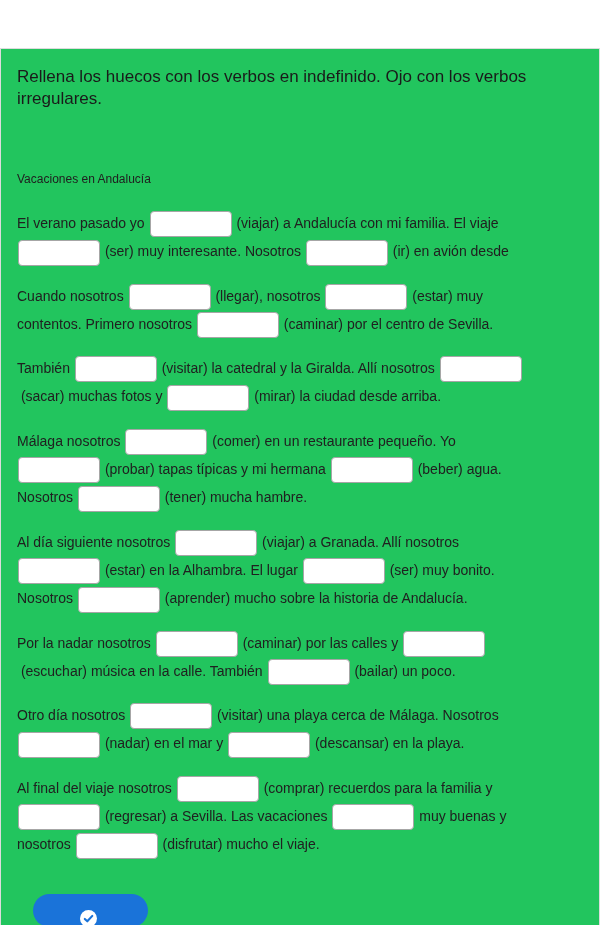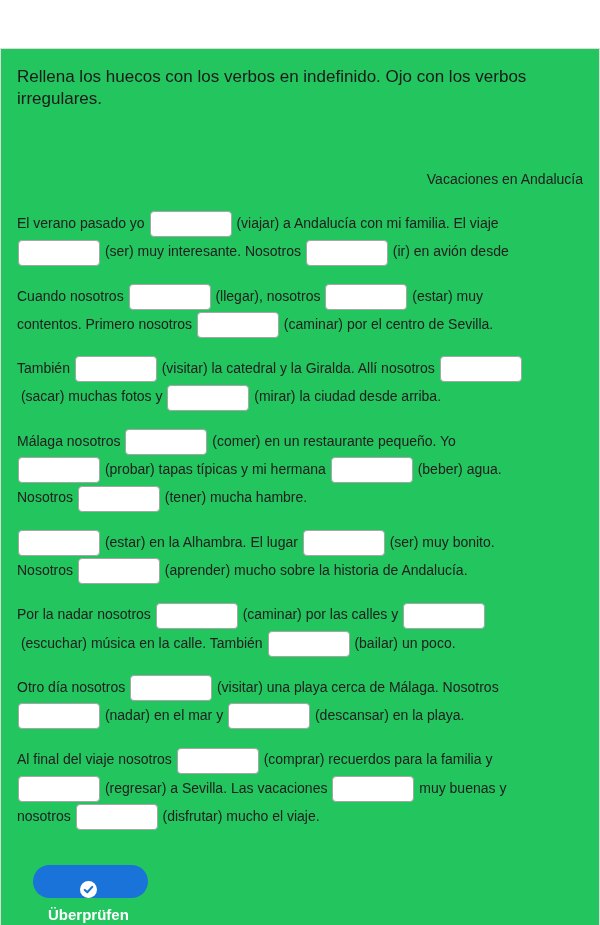--- a/index.html
+++ b/index.html
@@ -7,21 +7,21 @@
     width:600px;height:925px;box-sizing:border-box;
     border:1px solid #dcdcdc;background:#22c55e;
     display:flex;flex-direction:column;overflow:hidden;
     font-family:"Liberation Sans", sans-serif;color:#202020;margin-top:48px;
   }
   .h5p-content{flex:1;padding:17px 16px 0 16px;box-sizing:border-box;overflow:hidden;}
   .task-desc{
     font-size:17px;line-height:22px;color:#1a1a1a;margin:0 0 55px 0;
     white-space:pre-wrap;
   }
-  .intro-line{font-size:14px;line-height:28px;margin:0 0 16px 0;text-align:right;}
+  .intro-line{font-size:12px;line-height:28px;margin:0 0 16px 0;}
   .para{margin:0 0 16px 0;font-size:14px;}
   .line{line-height:28px;min-height:28px;white-space:pre;}
   .line span{white-space:pre;}
   .blank-wrap{display:inline-block;vertical-align:middle;margin:0 1px;}
   .blank-input{
     width:82px;height:26px;box-sizing:border-box;
     border:1px solid #a6a6a6;border-radius:4px;background:#fff;
     font-family:"Liberation Sans",sans-serif;font-size:14px;color:#202020;
     padding:0 8px;outline:none;display:block;
   }
@@ -65,20 +65,21 @@
         <div class="para">
           <div class="line"><span>También </span><span class="blank-wrap"><input type="text" class="blank-input" style="border-color: rgb(166, 166, 166);"></span><span> (visitar) la catedral y la Giralda. Allí nosotros </span><span class="blank-wrap"><input type="text" class="blank-input" style="border-color: rgb(166, 166, 166);"></span></div>
           <div class="line"><span> (sacar) muchas fotos y </span><span class="blank-wrap"><input type="text" class="blank-input" style="border-color: rgb(166, 166, 166);"></span><span> (mirar) la ciudad desde arriba.</span></div>
         </div>
         <div class="para">
           <div class="line"><span>Málaga nosotros </span><span class="blank-wrap"><input type="text" class="blank-input" style="border-color: rgb(166, 166, 166);"></span><span> (comer) en un restaurante pequeño. Yo</span></div>
           <div class="line"><span class="blank-wrap"><input type="text" class="blank-input" style="border-color: rgb(166, 166, 166);"></span><span> (probar) tapas típicas y mi hermana </span><span class="blank-wrap"><input type="text" class="blank-input" style="border-color: rgb(166, 166, 166);"></span><span> (beber) agua.</span></div>
           <div class="line"><span>Nosotros </span><span class="blank-wrap"><input type="text" class="blank-input" style="border-color: rgb(166, 166, 166);"></span><span> (tener) mucha hambre.</span></div>
         </div>
         <div class="para">
+          <div class="line"><span>Al día siguiente nosotros </span><span class="blank-wrap"><input type="text" class="blank-input" style="border-color: rgb(166, 166, 166);"></span><span> (viajar) a Granada. Allí nosotros</span></div>
           <div class="line"><span class="blank-wrap"><input type="text" class="blank-input" style="border-color: rgb(166, 166, 166);"></span><span> (estar) en la Alhambra. El lugar </span><span class="blank-wrap"><input type="text" class="blank-input" style="border-color: rgb(166, 166, 166);"></span><span> (ser) muy bonito.</span></div>
           <div class="line"><span>Nosotros </span><span class="blank-wrap"><input type="text" class="blank-input" style="border-color: rgb(166, 166, 166);"></span><span> (aprender) mucho sobre la historia de Andalucía.</span></div>
         </div>
         <div class="para">
           <div class="line"><span>Por la nadar nosotros </span><span class="blank-wrap"><input type="text" class="blank-input" style="border-color: rgb(166, 166, 166);"></span><span> (caminar) por las calles y </span><span class="blank-wrap"><input type="text" class="blank-input" style="border-color: rgb(166, 166, 166);"></span></div>
           <div class="line"><span> (escuchar) música en la calle. También </span><span class="blank-wrap"><input type="text" class="blank-input" style="border-color: rgb(166, 166, 166);"></span><span> (bailar) un poco.</span></div>
         </div>
         <div class="para">
           <div class="line"><span>Otro día nosotros </span><span class="blank-wrap"><input type="text" class="blank-input" style="border-color: rgb(166, 166, 166);"></span><span> (visitar) una playa cerca de Málaga. Nosotros</span></div>
           <div class="line"><span class="blank-wrap"><input type="text" class="blank-input" style="border-color: rgb(166, 166, 166);"></span><span> (nadar) en el mar y </span><span class="blank-wrap"><input type="text" class="blank-input" style="border-color: rgb(166, 166, 166);"></span><span> (descansar) en la playa.</span></div>

